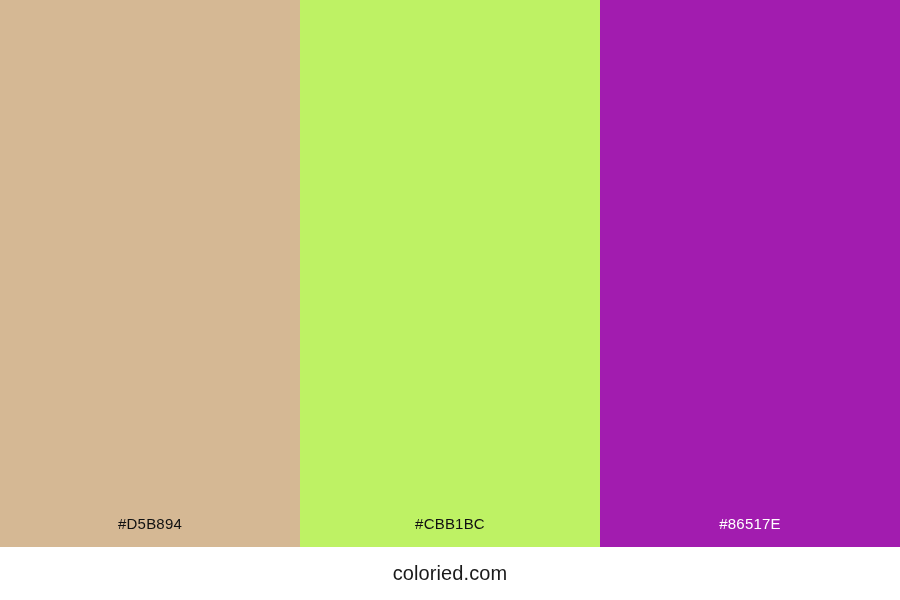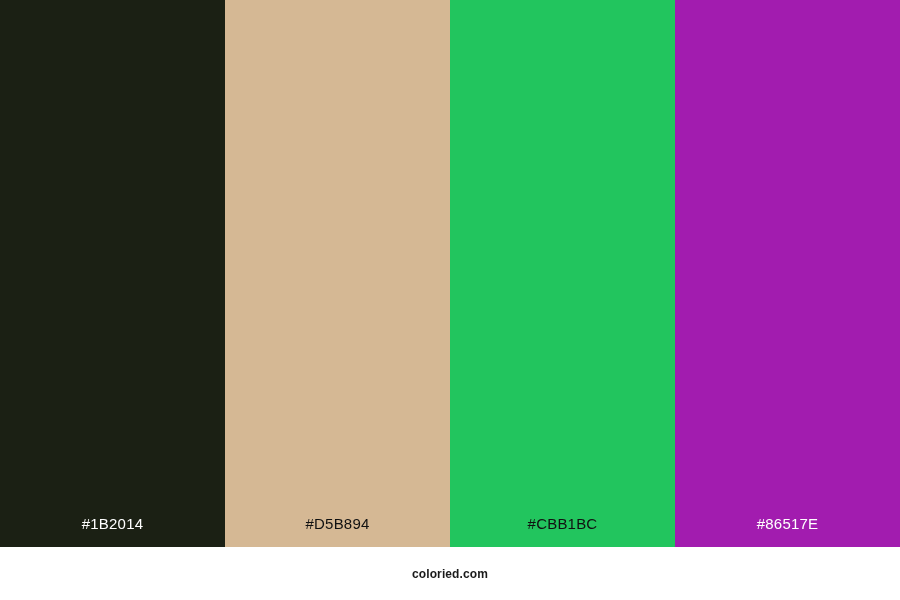--- a/index.html
+++ b/index.html
@@ -55,44 +55,41 @@
   .footer {
     flex: 1 1 auto;
     width: 900px;
     background: #ffffff;
     display: flex;
     align-items: center;
     justify-content: center;
   }
 
   .footer-brand {
-    font-size: 12px;
-    font-weight: bold;
+    font-size: 20px;
+    font-weight: normal;
     color: #1a1a1a;
     letter-spacing: 0.1px;
     font-family: "Liberation Sans", "DejaVu Sans", sans-serif;
   }
 </style>
 </head>
 <body style="background-color: rgb(255, 255, 255);">
 
 <div class="palette-page">
 
   <div class="swatch-strip">
 
-    <div class="swatch" style="background-color: rgb(27, 32, 20);">
-      <span class="swatch-label" style="color: rgb(255, 255, 255);">#1B2014</span>
-    </div>
 
 
     <div class="swatch" style="background-color: rgb(213, 184, 148);">
       <span class="swatch-label" style="color: rgb(17, 17, 17);">#D5B894</span>
     </div>
 
-    <div class="swatch" style="background-color: #22c55e;">
+    <div class="swatch" style="background-color: #bef264;">
       <span class="swatch-label" style="color: rgb(17, 17, 17);">#CBB1BC</span>
     </div>
 
     <div class="swatch" style="background-color: #a21caf;">
       <span class="swatch-label" style="color: rgb(255, 255, 255);">#86517E</span>
     </div>
 
   </div>
 
   <div class="footer">

